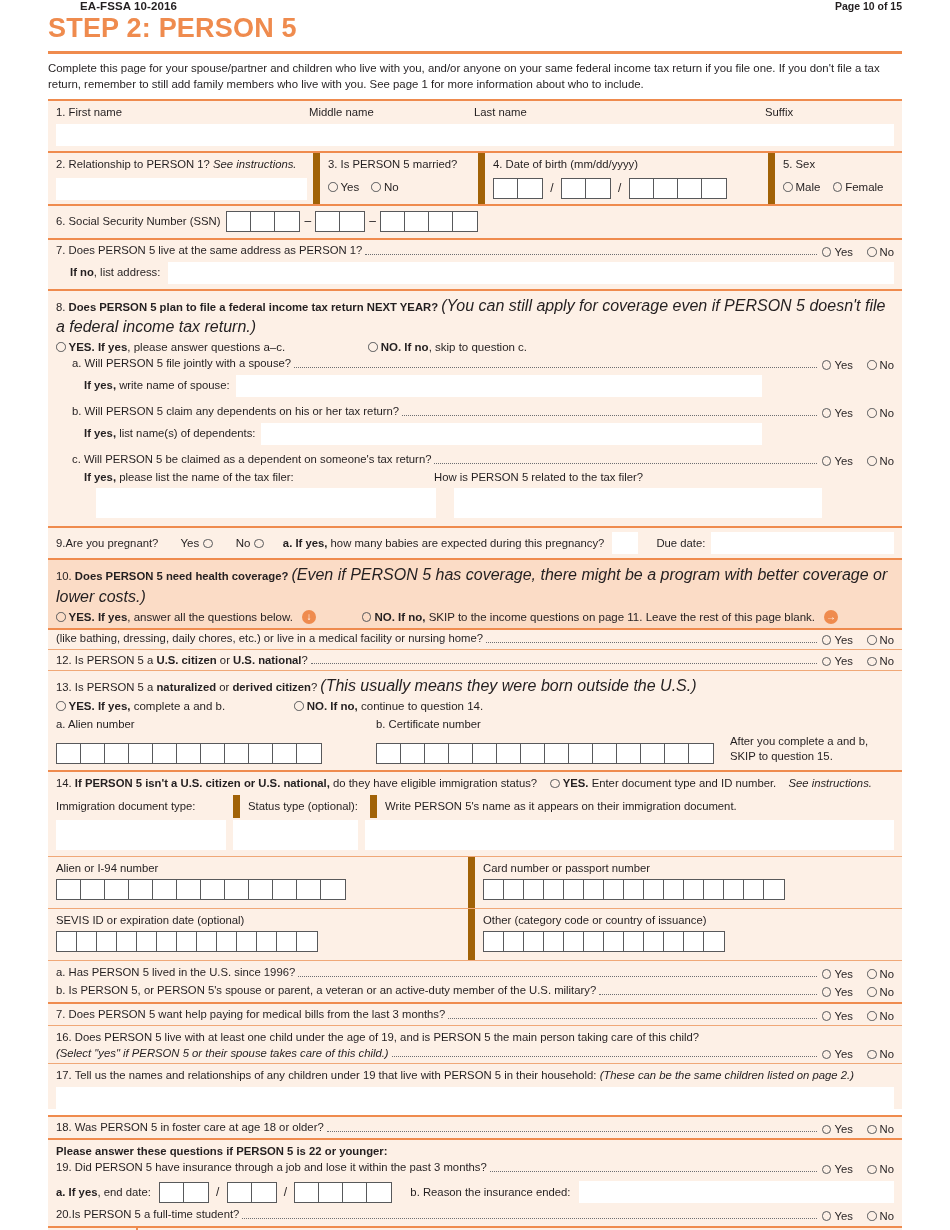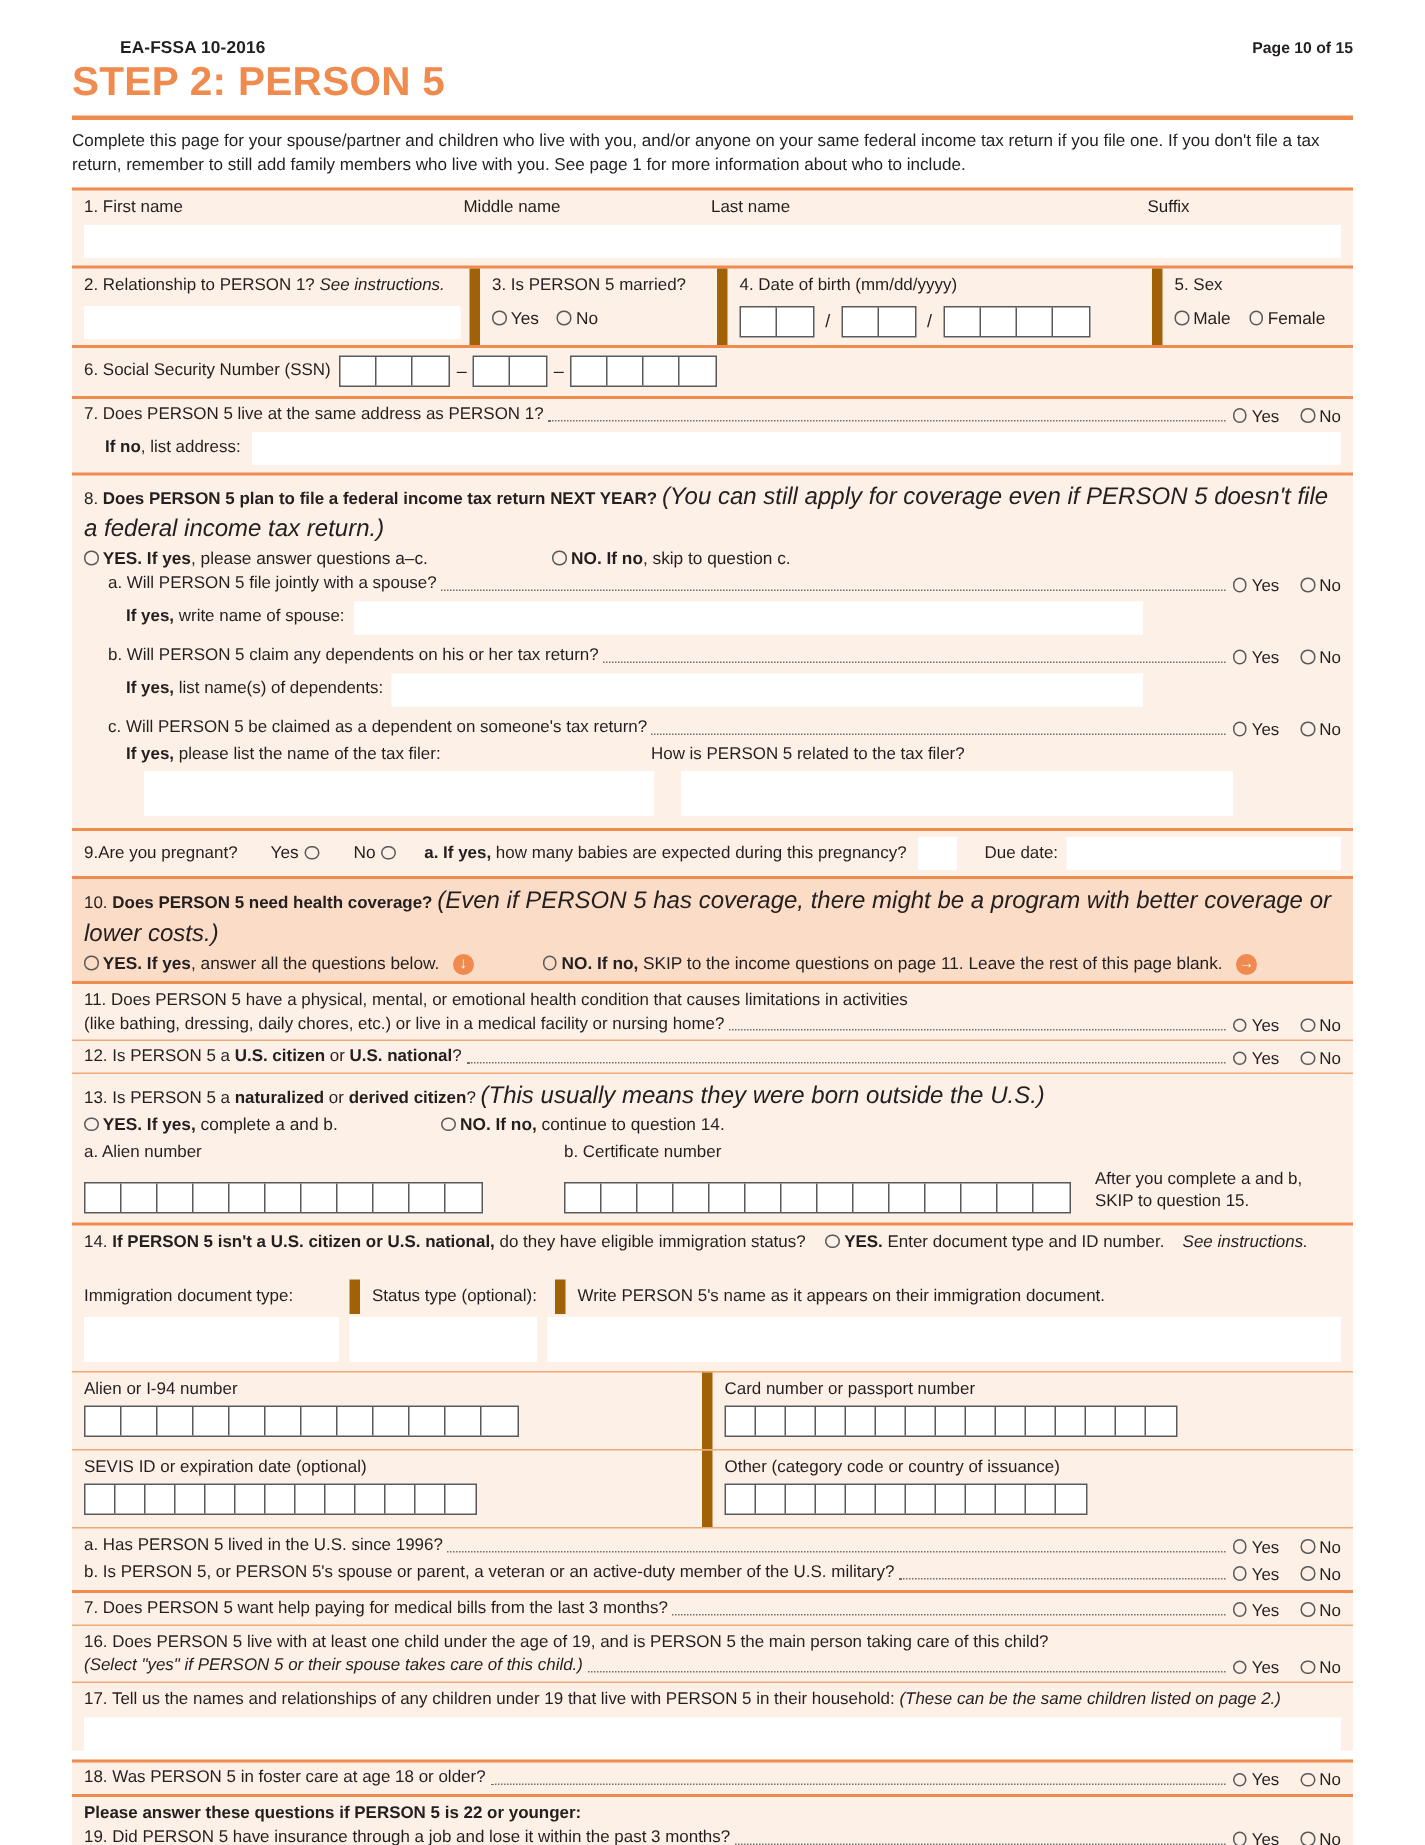--- a/index.html
+++ b/index.html
@@ -8,21 +8,21 @@
     width:950px; height:1230px;
     background:#ffffff;
     font-family:"Liberation Sans", sans-serif;
     color:#231f20;
     font-size:11.5px;
     -webkit-font-smoothing:antialiased;
   }
   .page { position:relative; width:950px; height:1230px; padding:0 48px; }
 
   
-  .hdr-row { display:flex; justify-content:space-between; align-items:flex-start; padding-top:26px; }
+  .hdr-row { display:flex; justify-content:space-between; align-items:flex-start; }
   .form-code { font-size:11.5px; font-weight:700; letter-spacing:.1px; padding-left:32px; }
   .page-num { font-size:10.5px; font-weight:700; }
   .step-title {
     color:#ef8b4e; font-size:27px; font-weight:700; letter-spacing:.2px;
     margin:2px 0 0 0; line-height:1.05;
   }
   .rule-thick { height:2.5px; background:#ef8b4e; margin-top:9px; }
   .intro { font-size:11.4px; line-height:1.38; padding:7px 0 7px 0; }
 
   
@@ -278,23 +278,20 @@
       <div style="margin-top:3px; padding-bottom:4px; display:flex; align-items:center">
         <span class="opt"><i class="radio"></i><b>YES. If yes</b><span>, answer all the questions below.</span></span>
         <span class="arrow-dn">↓</span>
         <span class="opt" style="margin-left:46px"><i class="radio"></i><b>NO. If no,</b><span> SKIP to the income questions on page 11. Leave the rest of this page blank.</span></span>
         <span class="arrow-rt">→</span>
       </div>
     </div>
   </div>
 
   <div class="sec">
-    <div style="padding:4px 8px 0 8px">
-      <div class="qtext">11. Does PERSON 5 have a physical, mental, or emotional health condition that causes limitations in activities</div>
-    </div>
     <div class="qrow" style="padding-top:1px">
       <span class="qtext">(like bathing, dressing, daily chores, etc.) or live in a medical facility or nursing home?</span>
       <span class="leader"></span>
       <span class="yn">
         <span class="opt"><i class="radio"></i><span>Yes</span></span>
         <span class="opt"><i class="radio"></i><span>No</span></span>
       </span>
     </div>
   </div>
 
@@ -372,21 +369,21 @@
   </div>
 
   <div class="sec">
     <div style="padding:4px 8px 0 8px">
       <div class="qtext">
         <span>14. </span><b>If PERSON 5 isn't a U.S. citizen or U.S. national,</b><span> do they have eligible immigration status?</span>
         <span class="opt" style="margin-left:10px"><i class="radio"></i><b>YES.</b><span> Enter document type and ID number.</span></span>
         <span class="i">See instructions.</span>
       </div>
     </div>
-    <div class="row" style="margin-top:17px">
+    <div class="row" style="margin-top:4px">
       <div class="cell" style="width:185px">
         <div class="qtext">Immigration document type:</div>
       </div>
       <div class="cell vdiv" style="width:137px">
         <div class="qtext">Status type (optional):</div>
       </div>
       <div class="cell vdiv" style="flex:1">
         <div class="qtext">Write PERSON 5's name as it appears on their immigration document.</div>
       </div>
     </div>

